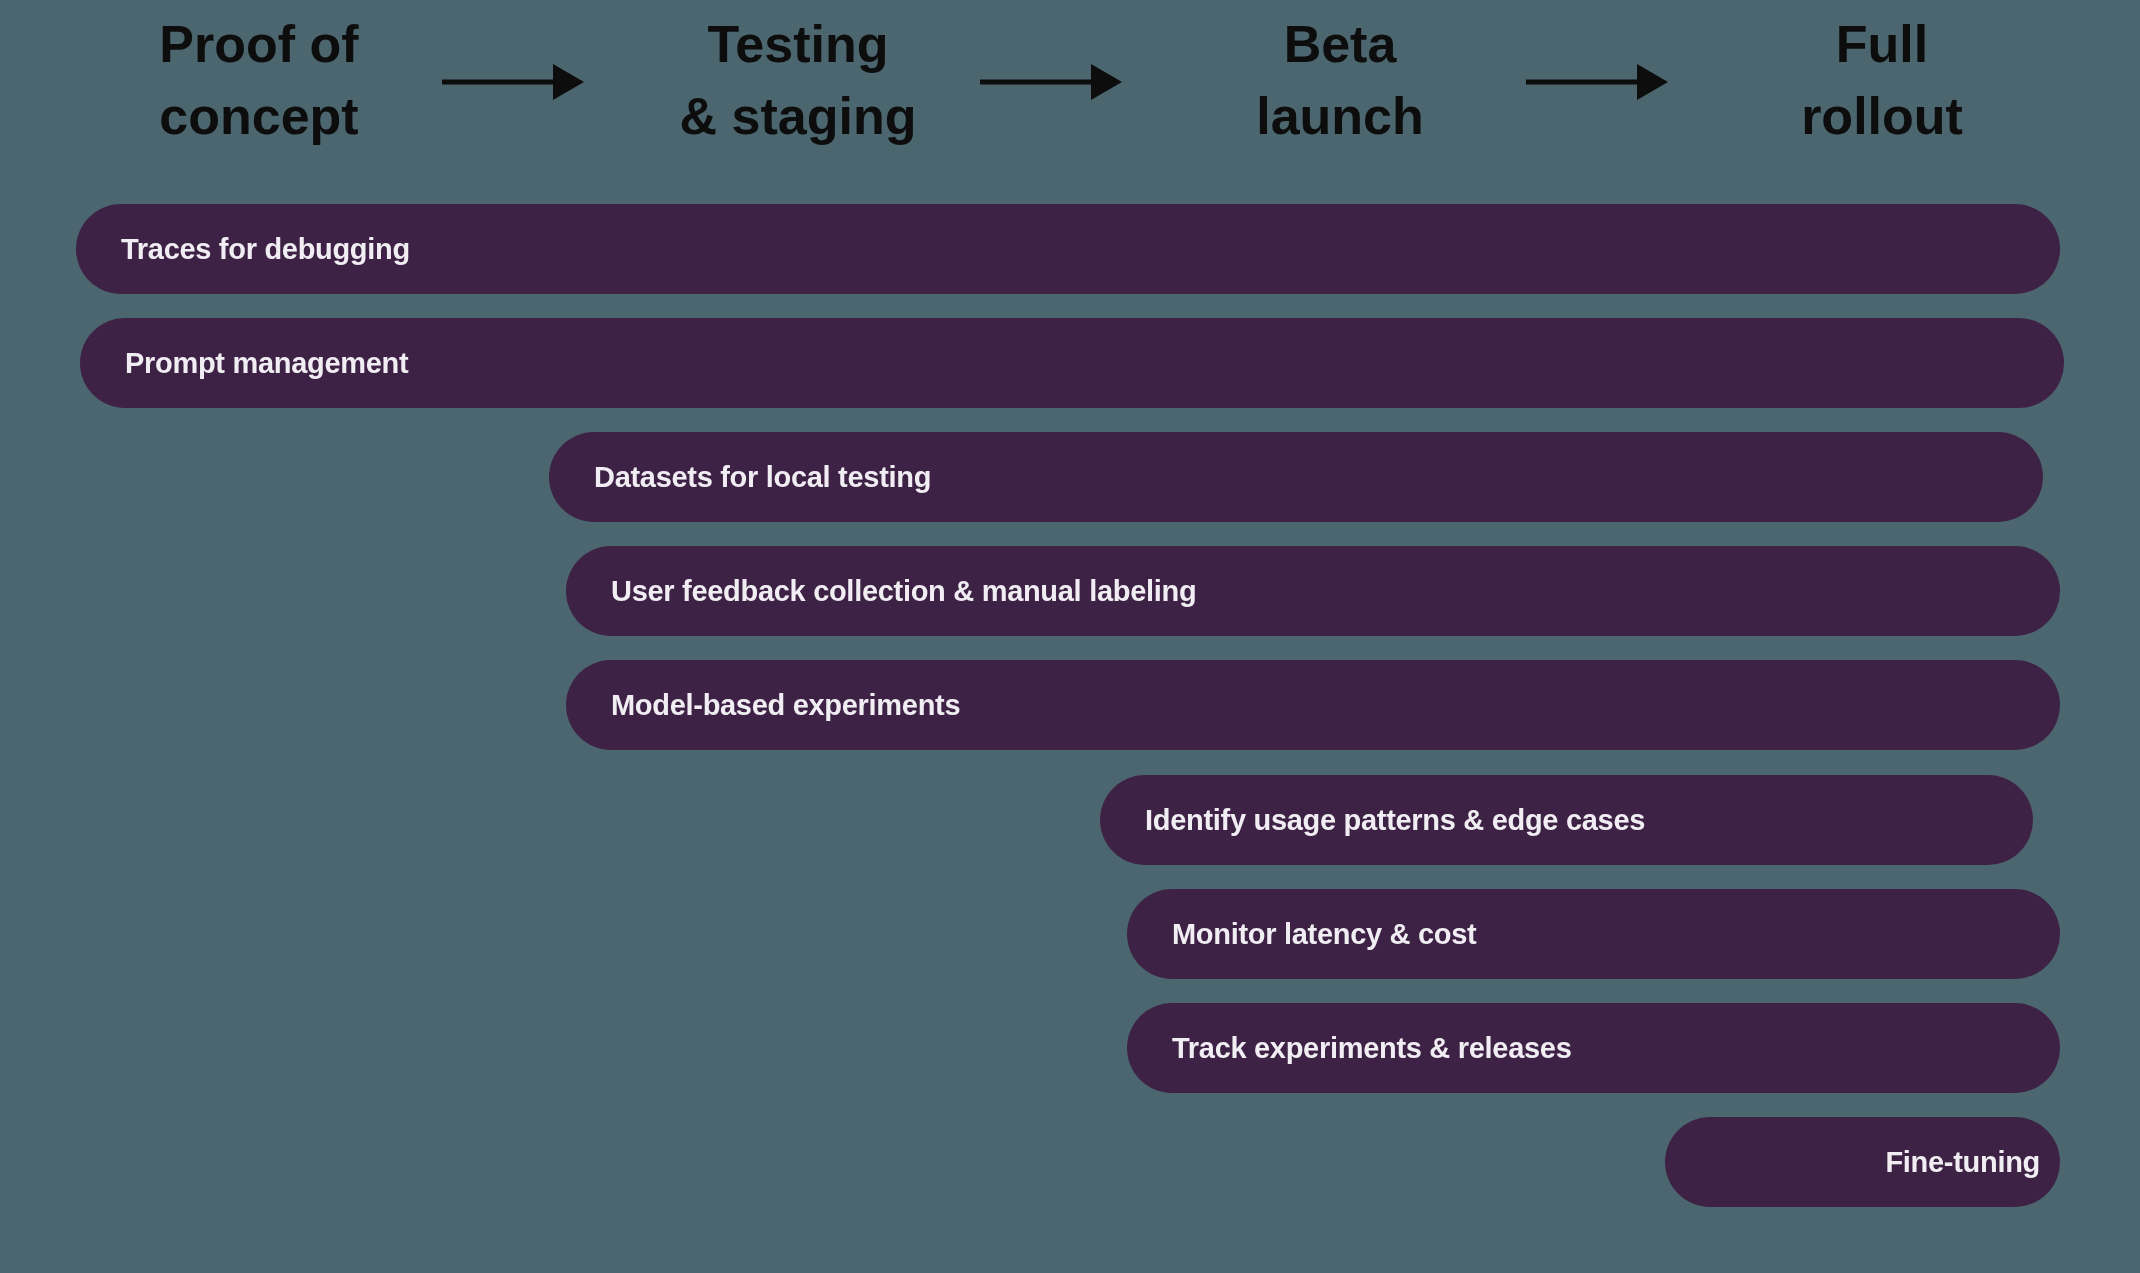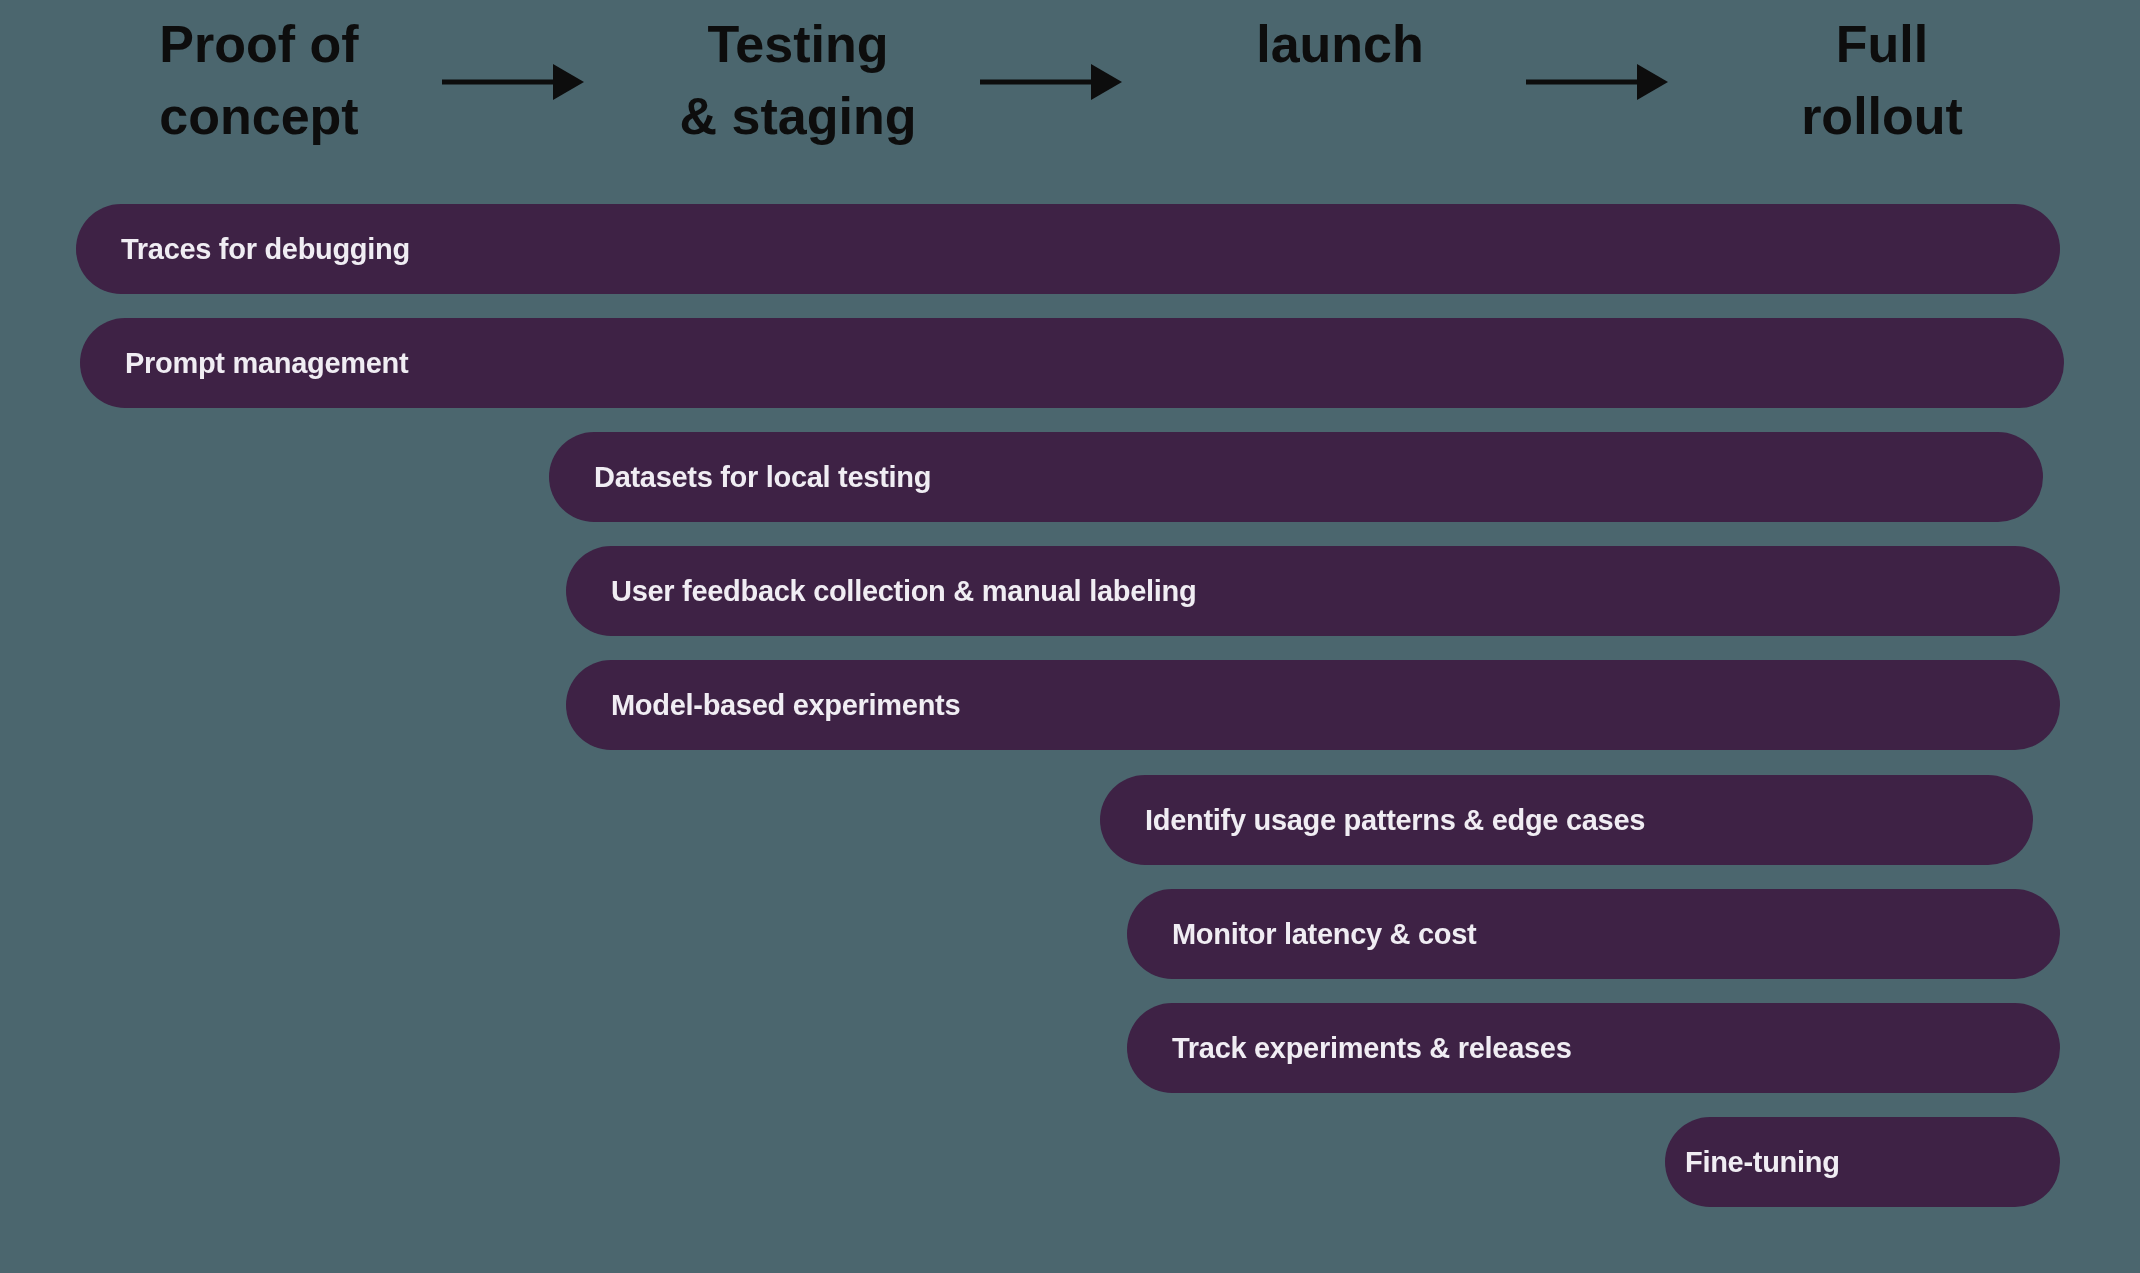--- a/index.html
+++ b/index.html
@@ -66,36 +66,37 @@
     letter-spacing:-0.3px;
   }
   .bar.b0{left:76px;  top:204px;  width:1984px;}
   .bar.b1{left:80px;  top:318px;  width:1984px;}
   .bar.b2{left:549px; top:432px;  width:1494px;}
   .bar.b3{left:566px; top:546px;  width:1494px;}
   .bar.b4{left:566px; top:660px;  width:1494px;}
   .bar.b5{left:1100px;top:775px;  width:933px;text-align:center;}
   .bar.b6{left:1127px;top:889px;  width:933px;}
   .bar.b7{left:1127px;top:1003px; width:933px;}
-  .bar.b8{left:1665px;top:1117px; width:395px; justify-content:flex-start; padding:16px 20px;}
+  .bar.b8{left:1665px;top:1117px; width:395px; justify-content:flex-end; padding:16px 20px;}
 </style>
 </head>
 <body>
 
 <div class="canvas">
 
   <div class="stage s0">
     <div>Proof of</div>
     <div>concept</div>
   </div>
   <div class="stage s1">
     <div>Testing</div>
     <div>&amp; staging</div>
   </div>
   <div class="stage s2">
+    <div>Beta</div>
     <div>launch</div>
   </div>
   <div class="stage s3">
     <div>Full</div>
     <div>rollout</div>
   </div>
 
   <svg class="arrow a0" viewBox="0 0 146 40">
     <line x1="2" y1="20" x2="116" y2="20" stroke="#0D0D0D" stroke-width="5"></line>
     <polygon points="113,2 144,20 113,38" fill="#0D0D0D"></polygon>

